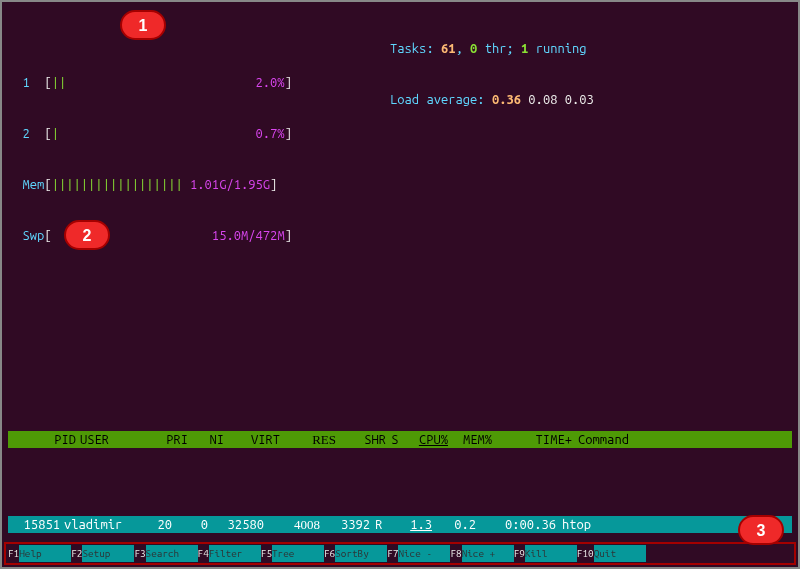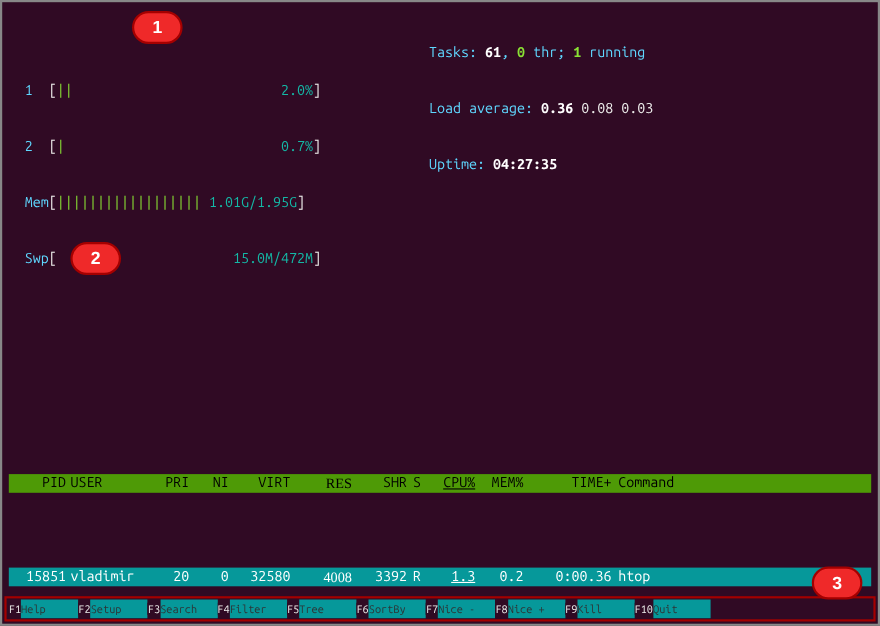--- a/index.html
+++ b/index.html
@@ -13,30 +13,30 @@
     height: 569px;
     overflow: hidden;
     position: relative;
     border: 2px solid #888;
   }
   .term { padding: 4px 6px; white-space: pre; }
   .cyan   { color: #5fd7ff; }
   .green  { color: #8ae234; }
   .greenB { color: #8ae234; font-weight: bold; }
   .white  { color: #eeeeec; }
-  .whiteB { color: #ffffff; font-weight: bold; }
-  .grey   { color: #14b8a6; margin-top: 20px; }
+  .whiteB { color: #fdba74; font-weight: bold; }
+  .grey   { color: #d946ef; margin-top: 20px; }
   .stats { position:absolute; left:388px; top:4px; }
 
   .hdr {
     background:#4e9a06;
     color:#000;
     font-weight: normal;
     display:flex;
-    padding: 0 4px;
+    padding: 0 20px;
   }
 
   .sel { background:#06989a; color:#ffffff;justify-content:space-between; }
 
   .proc { display:flex; padding:0 4px; }
   .c-pid   { width:48px; text-align:right; }
   .c-user  { width:76px; padding-left:4px; }
   .c-pri   { width:36px; text-align:right; }
   .c-ni    { width:36px; text-align:right; }
   .c-virt  { width:56px; text-align:right; }
@@ -81,21 +81,20 @@
   
   <div><span class="cyan">  <span>1</span>  </span><span class="white">[</span><span class="green">||</span><span class="grey">                          <span>2.0%</span></span><span class="white">]</span></div>
   <div><span class="cyan">  <span>2</span>  </span><span class="white">[</span><span class="green">|</span><span class="grey">                           <span>0.7%</span></span><span class="white">]</span></div>
   <div><span class="cyan">  <span>Mem</span></span><span class="white">[</span><span class="green">||||||||||||||||||</span><span class="grey"> <span>1.01G/1.95G</span></span><span class="white">]</span></div>
   <div><span class="cyan">  <span>Swp</span></span><span class="white">[</span><span class="grey">                      <span>15.0M/472M</span></span><span class="white">]</span></div>
 
   
   <div class="stats">
     <div><span class="cyan">Tasks:</span> <span class="whiteB">61</span><span class="cyan">, </span><span class="greenB">0</span> <span class="cyan">thr;</span> <span class="greenB">1</span> <span class="cyan">running</span></div>
     <div><span class="cyan">Load average:</span> <span class="whiteB">0.36</span> <span class="white">0.08</span> <span class="white">0.03</span></div>
-    <div><span class="cyan">Uptime:</span> <span class="whiteB">04:27:35</span></div>
   </div>
 
   <div style="height:17px"></div>
 
   
   <div class="hdr">
     <span class="c-pid">PID</span>
     <span class="c-user">USER</span>
     <span class="c-pri">PRI</span>
     <span class="c-ni">NI</span>

